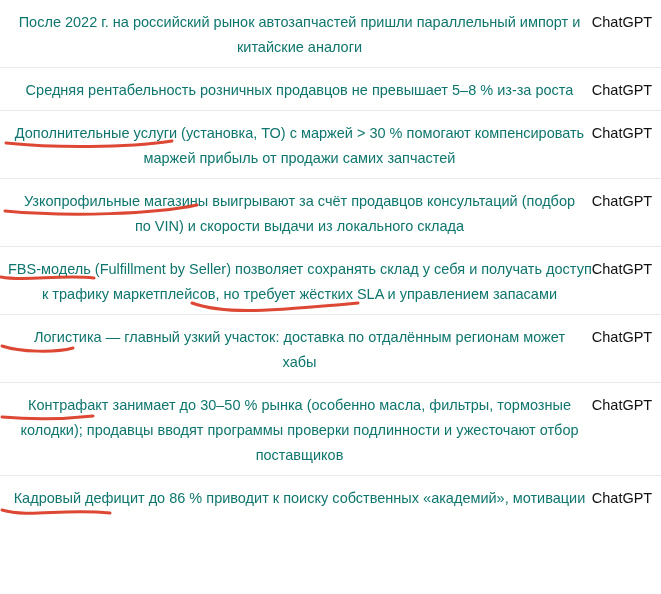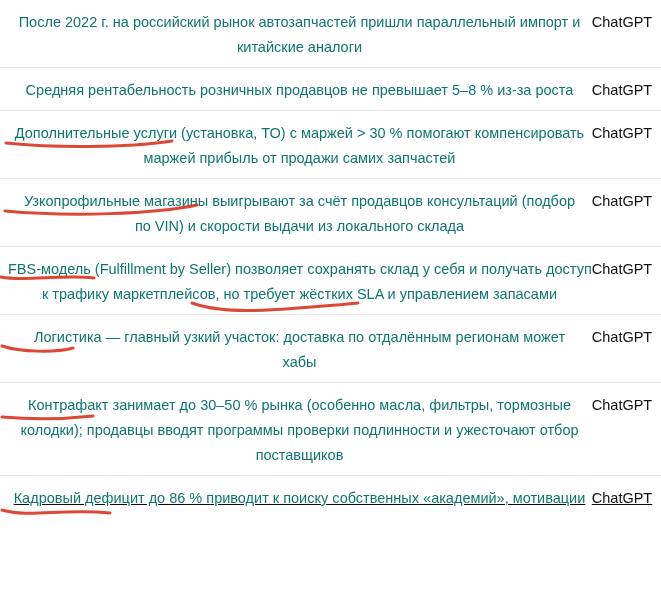--- a/index.html
+++ b/index.html
@@ -20,21 +20,20 @@
   .row {
     position: relative;
     display: flex;
     align-items: flex-start;
     padding: 10px 8px 7px 8px;
     border-bottom: 1px solid #e9e9e9;
     box-sizing: border-box;
   }
   .row:last-child {
     border-bottom: none;
-    text-decoration: underline;
   }
   .cell-text {
     flex: 1 1 auto;
     min-width: 0;
     font-size: 14.5px;
     line-height: 25px;
     color: #0f766e;
     text-align: center;
   }
   .line {

